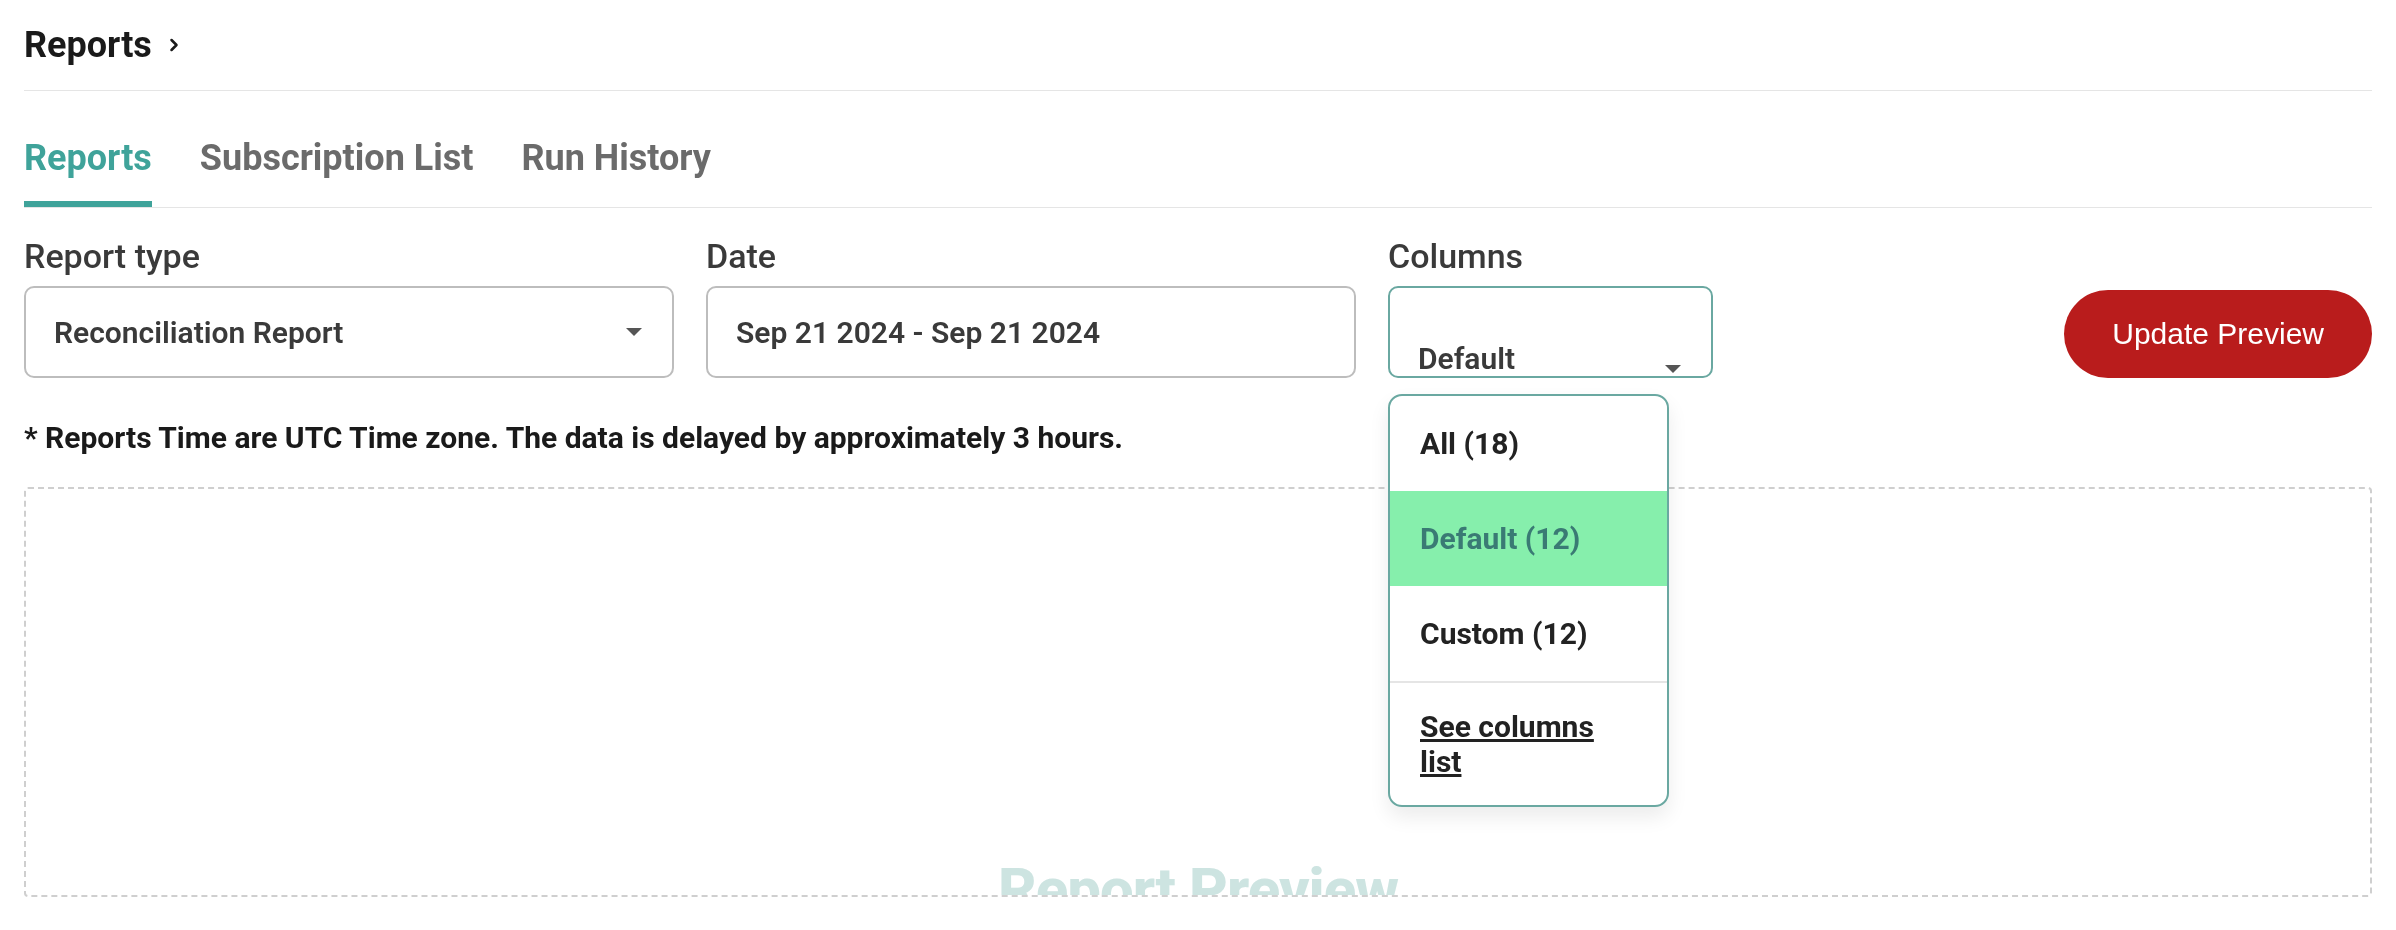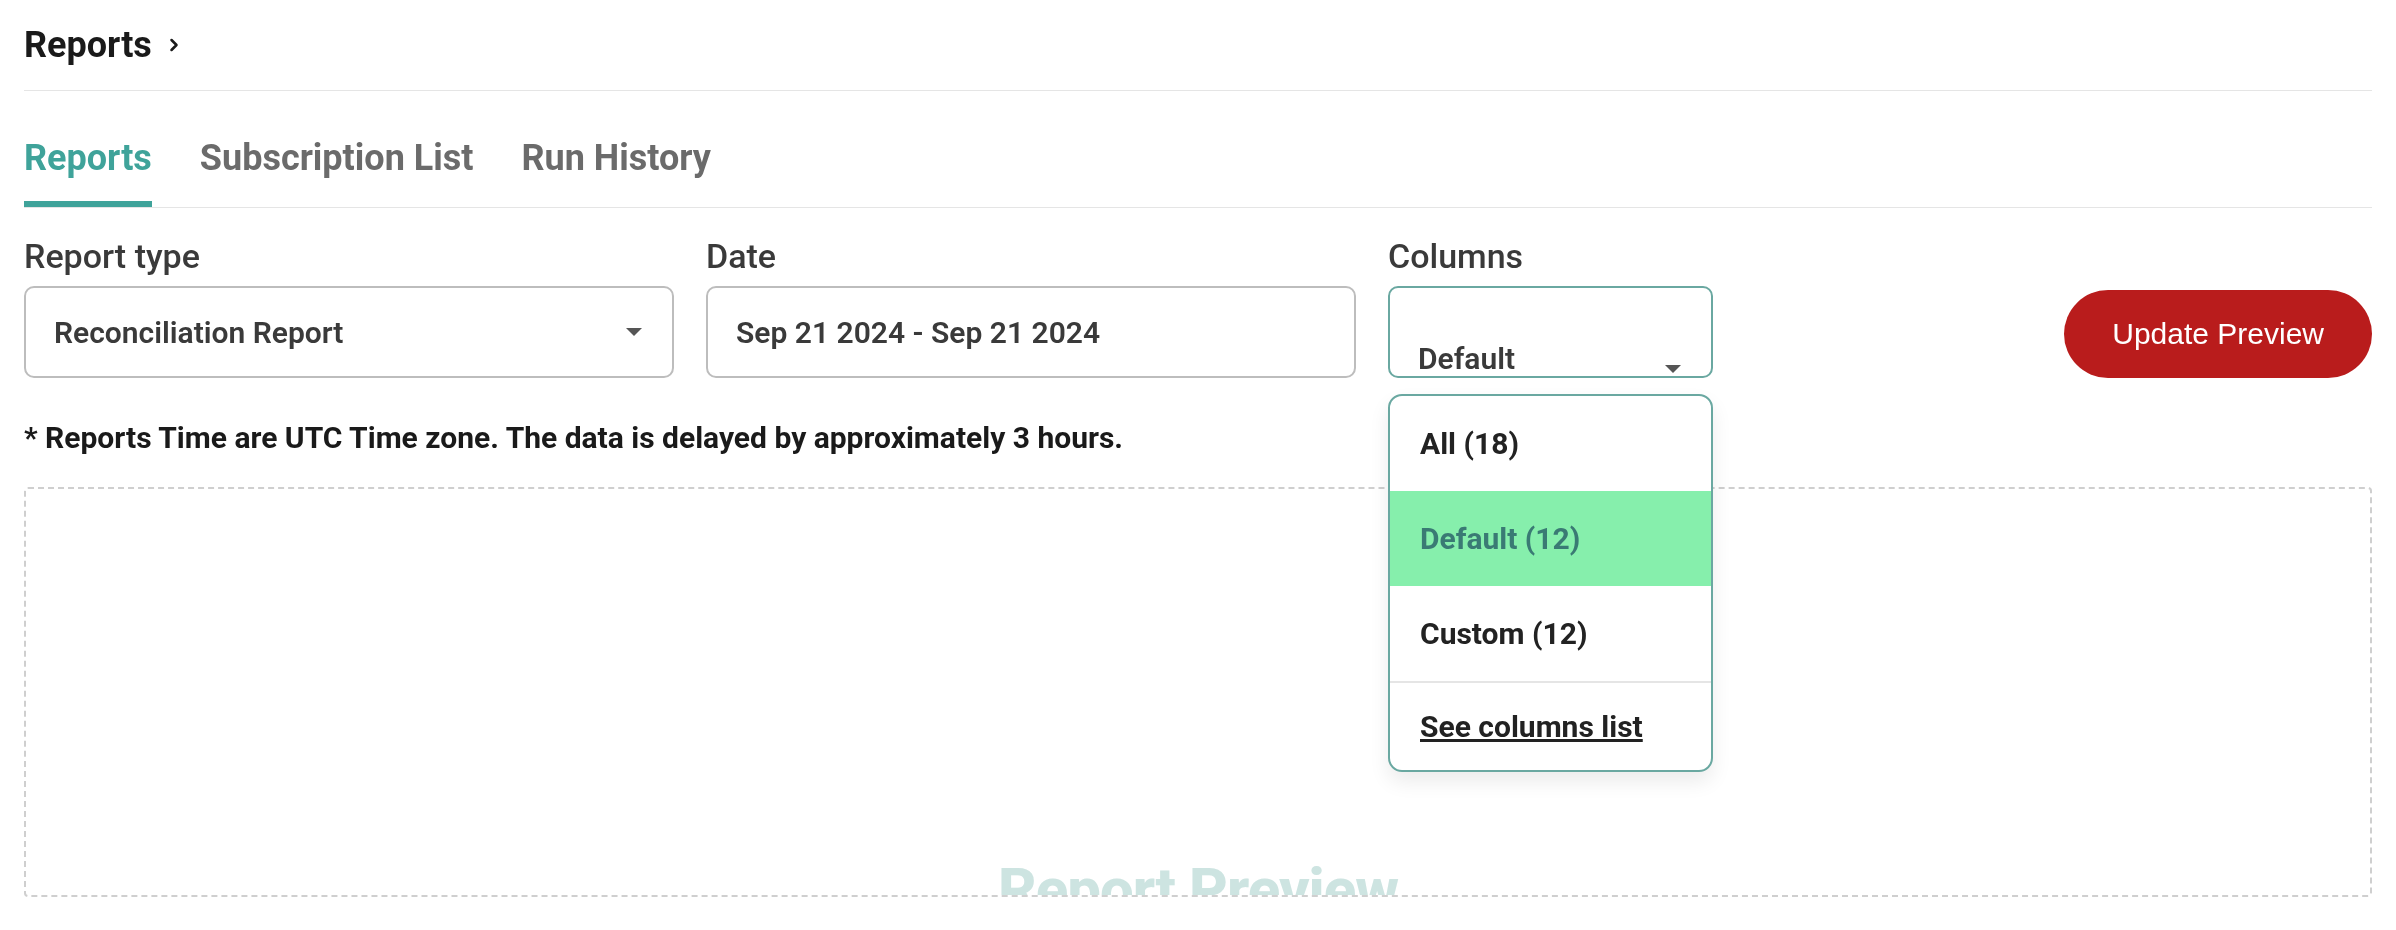--- a/index.html
+++ b/index.html
@@ -125,21 +125,21 @@
     font-weight: 400;
     cursor: pointer;
   }
 
   
   .dropdown-panel {
     position: absolute;
     top: 100%;
     left: 0;
     margin-top: 16px;
-    width: 325px;
+    width: 281px;
     background: #fff;
     border: 2px solid #6aa8a1;
     border-radius: 14px;
     box-shadow: 0 10px 20px rgba(0,0,0,0.08);
     z-index: 20;
     overflow: hidden;
   }
   .dropdown-option {
     padding: 30px 30px;
     font-size: 30px;

